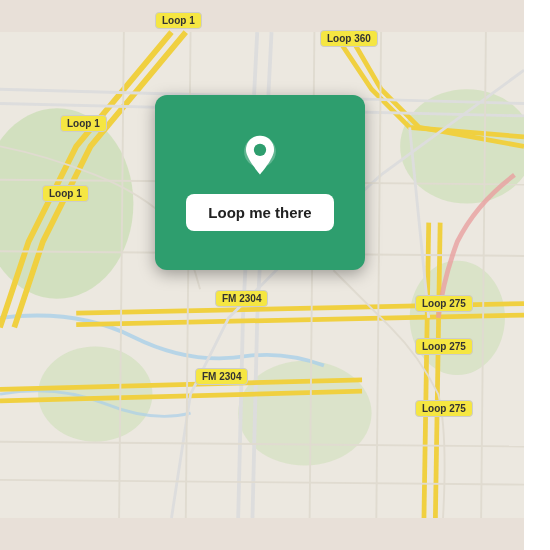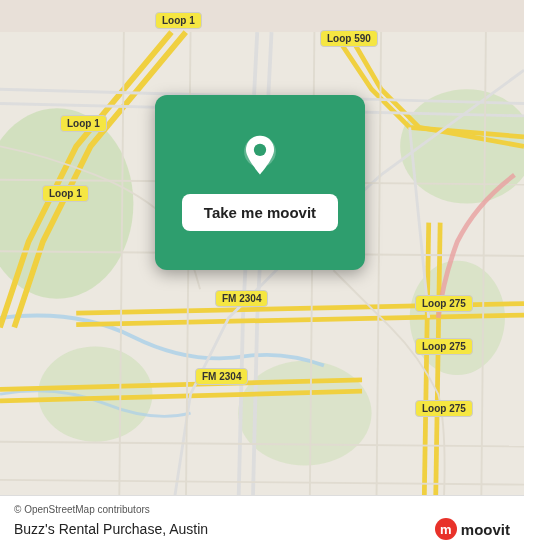--- a/index.html
+++ b/index.html
@@ -182,46 +182,33 @@
 
     <path d="M 0 120 Q 50 130 100 150 Q 150 170 180 200 Q 200 230 210 270" stroke="#e0dbd0" stroke-width="2" fill="none"></path>
     <path d="M 350 250 Q 380 280 410 310 Q 440 340 460 380 Q 470 420 465 510" stroke="#e0dbd0" stroke-width="2" fill="none"></path>
 
     <path d="M 430 100 L 440 200 L 450 300" stroke="#ddd" stroke-width="3" fill="none"></path>
 
     <path d="M 540 150 Q 500 180 480 220 Q 465 260 460 300" stroke="#e8a0a0" stroke-width="5" fill="none" opacity="0.8"></path>
   </svg>
 
   <div class="road-badge" style="top:12px; left:155px;">Loop 1</div>
-  <div class="road-badge" style="top:30px; left:320px;">Loop 590</div>
+  <div class="road-badge" style="top:30px; left:320px;">Loop 360</div>
   <div class="road-badge" style="top:115px; left:60px;">Loop 1</div>
   <div class="road-badge" style="top:185px; left:42px;">Loop 1</div>
   <div class="road-badge" style="top:290px; left:215px;">FM 2304</div>
   <div class="road-badge" style="top:295px; left:415px;">Loop 275</div>
   <div class="road-badge" style="top:338px; left:415px;">Loop 275</div>
   <div class="road-badge" style="top:368px; left:195px;">FM 2304</div>
   <div class="road-badge" style="top:400px; left:415px;">Loop 275</div>
 
   <div class="location-card">
 
     <svg class="location-pin" viewBox="0 0 44 50" xmlns="http://www.w3.org/2000/svg">
       <circle cx="22" cy="20" r="18" fill="white" opacity="0.25"></circle>
       <path d="M22 2 C13 2 6 9 6 18 C6 28 22 46 22 46 C22 46 38 28 38 18 C38 9 31 2 22 2 Z" fill="white"></path>
       <circle cx="22" cy="18" r="7" fill="#2e9e6e"></circle>
     </svg>
 
-    <button class="take-me-there-btn">Take me moovit</button>
+    <button class="take-me-there-btn">Loop me there</button>
   </div>
 
-  <div class="bottom-bar">
-    <div class="osm-credit">© OpenStreetMap contributors</div>
-    <div class="location-title">
-      <span>
-        <span>Buzz's Rental Purchase,</span>
-        <span>Austin</span>
-      </span>
-      <div class="moovit-logo">
-        <div class="moovit-m">m</div>
-        <span class="moovit-text">moovit</span>
-      </div>
-    </div>
-  </div>
 </div>
 
 </body></html>

